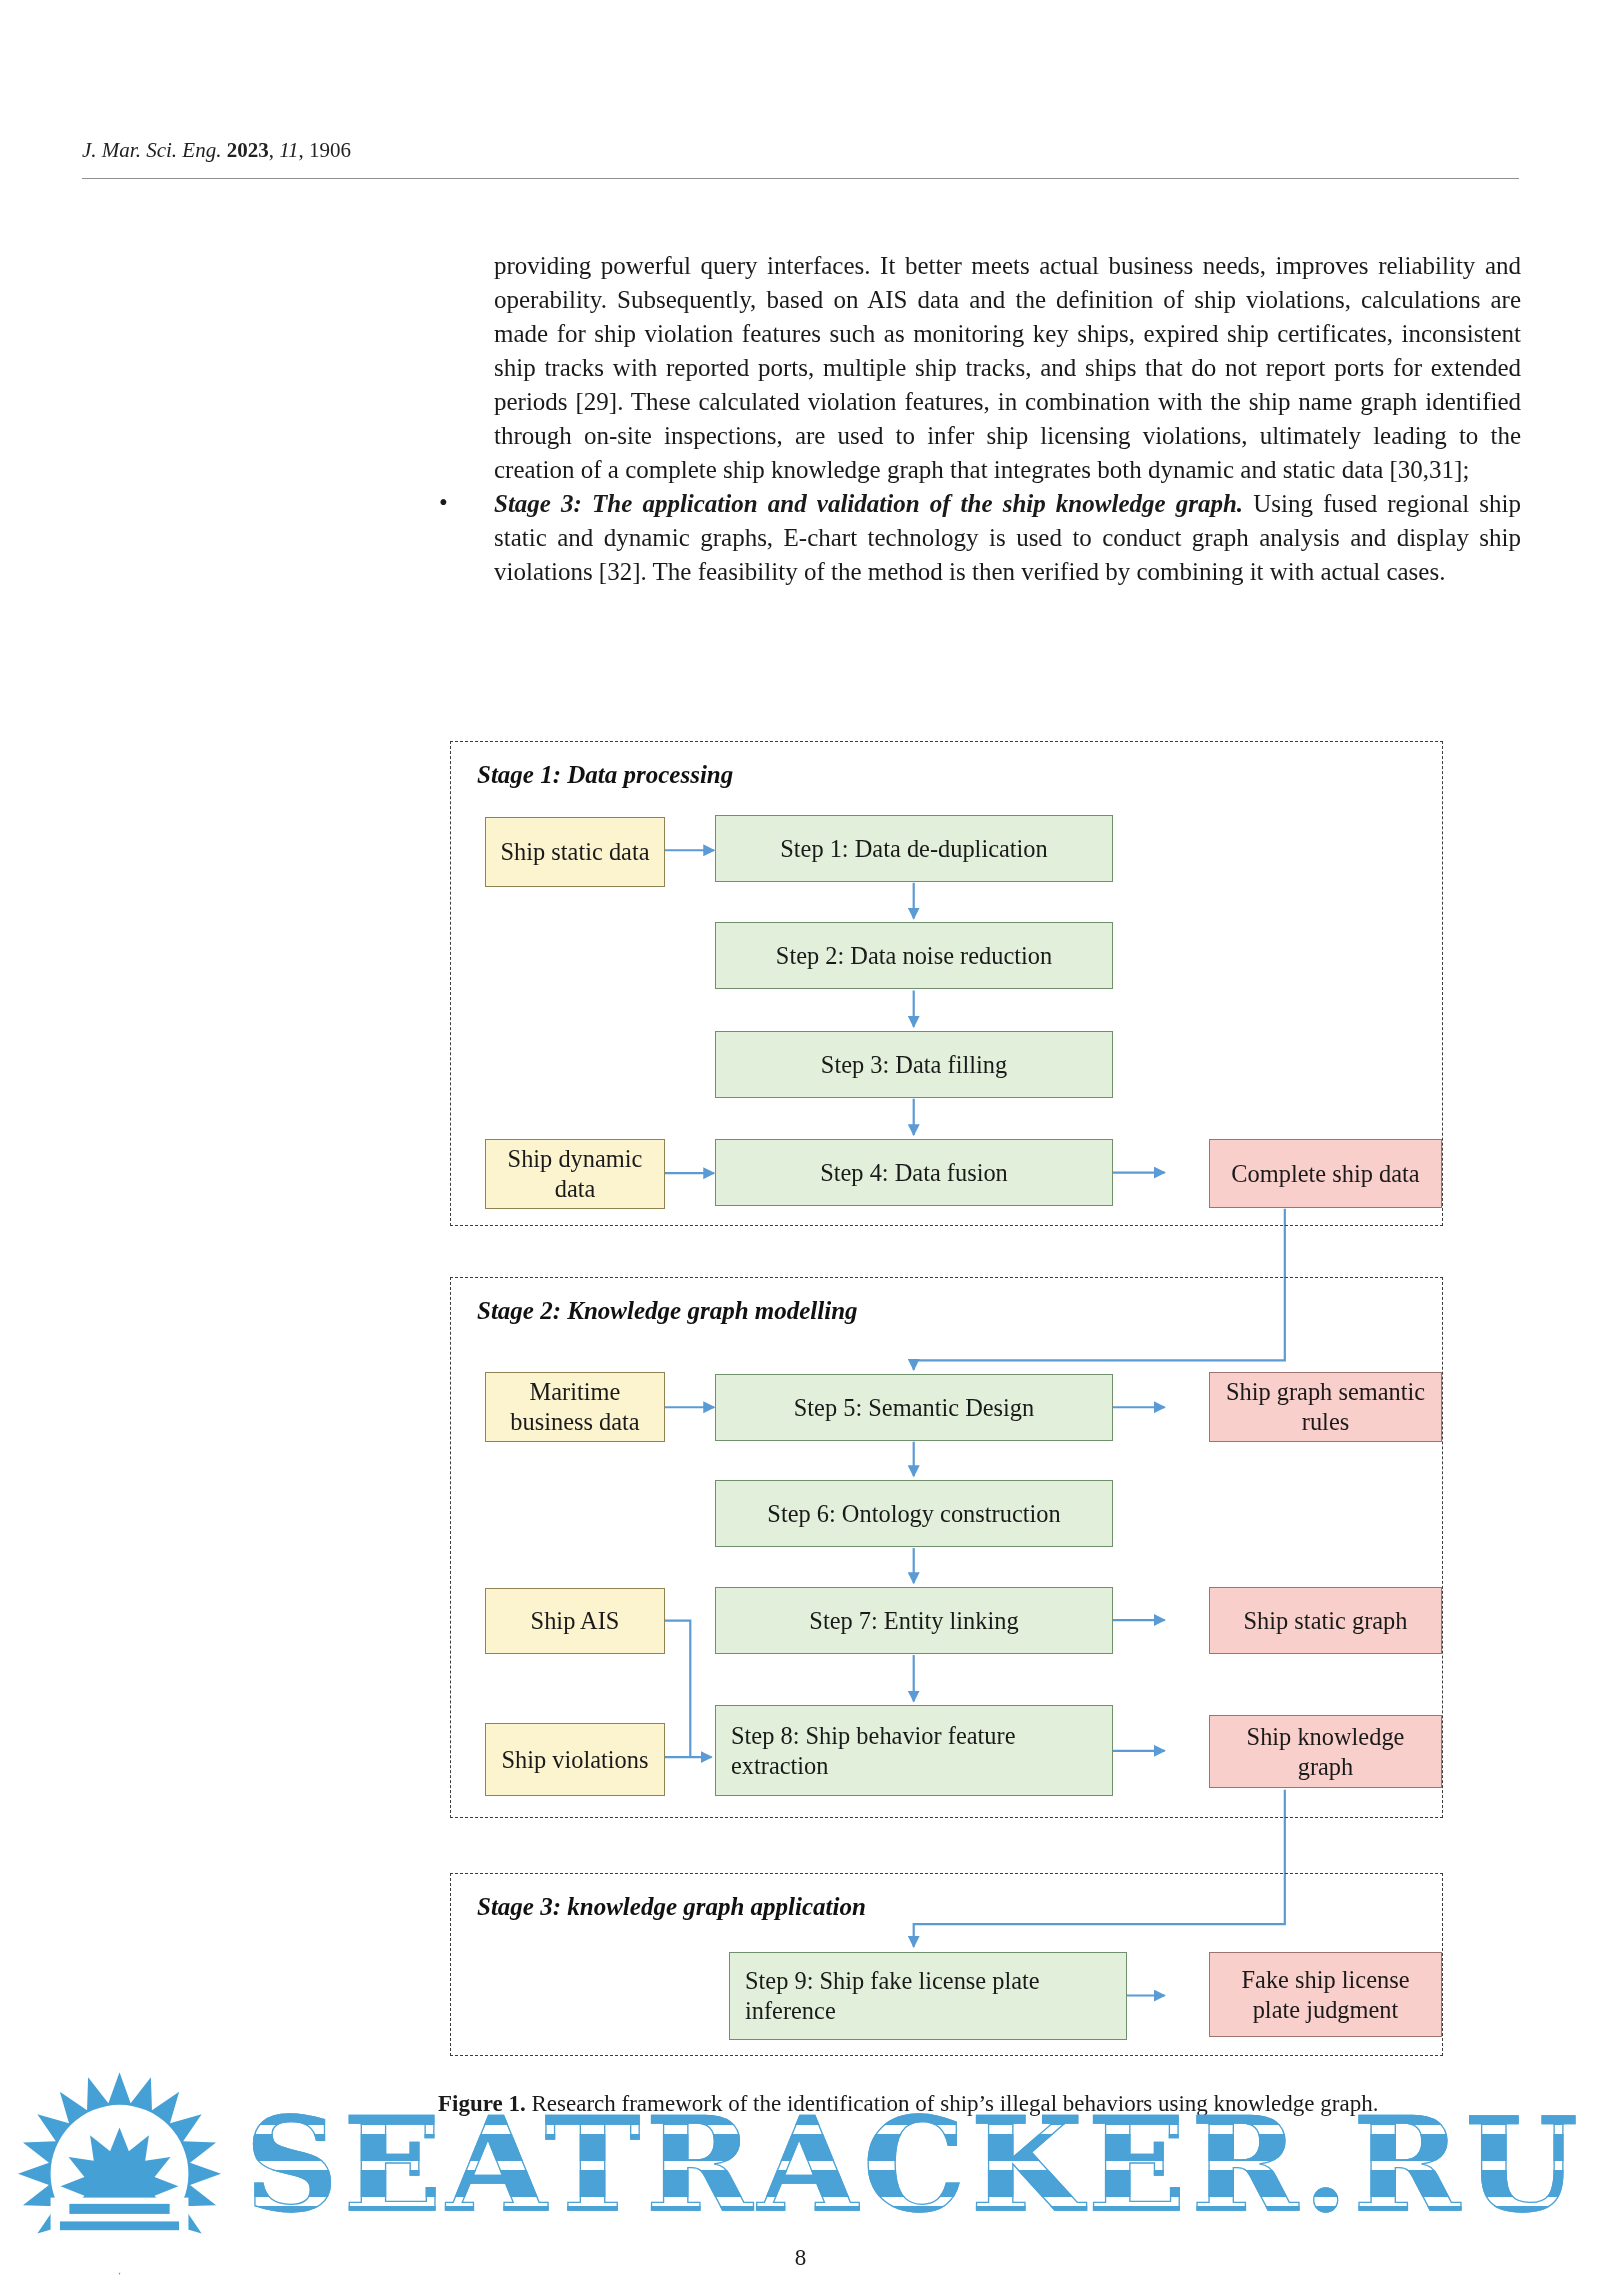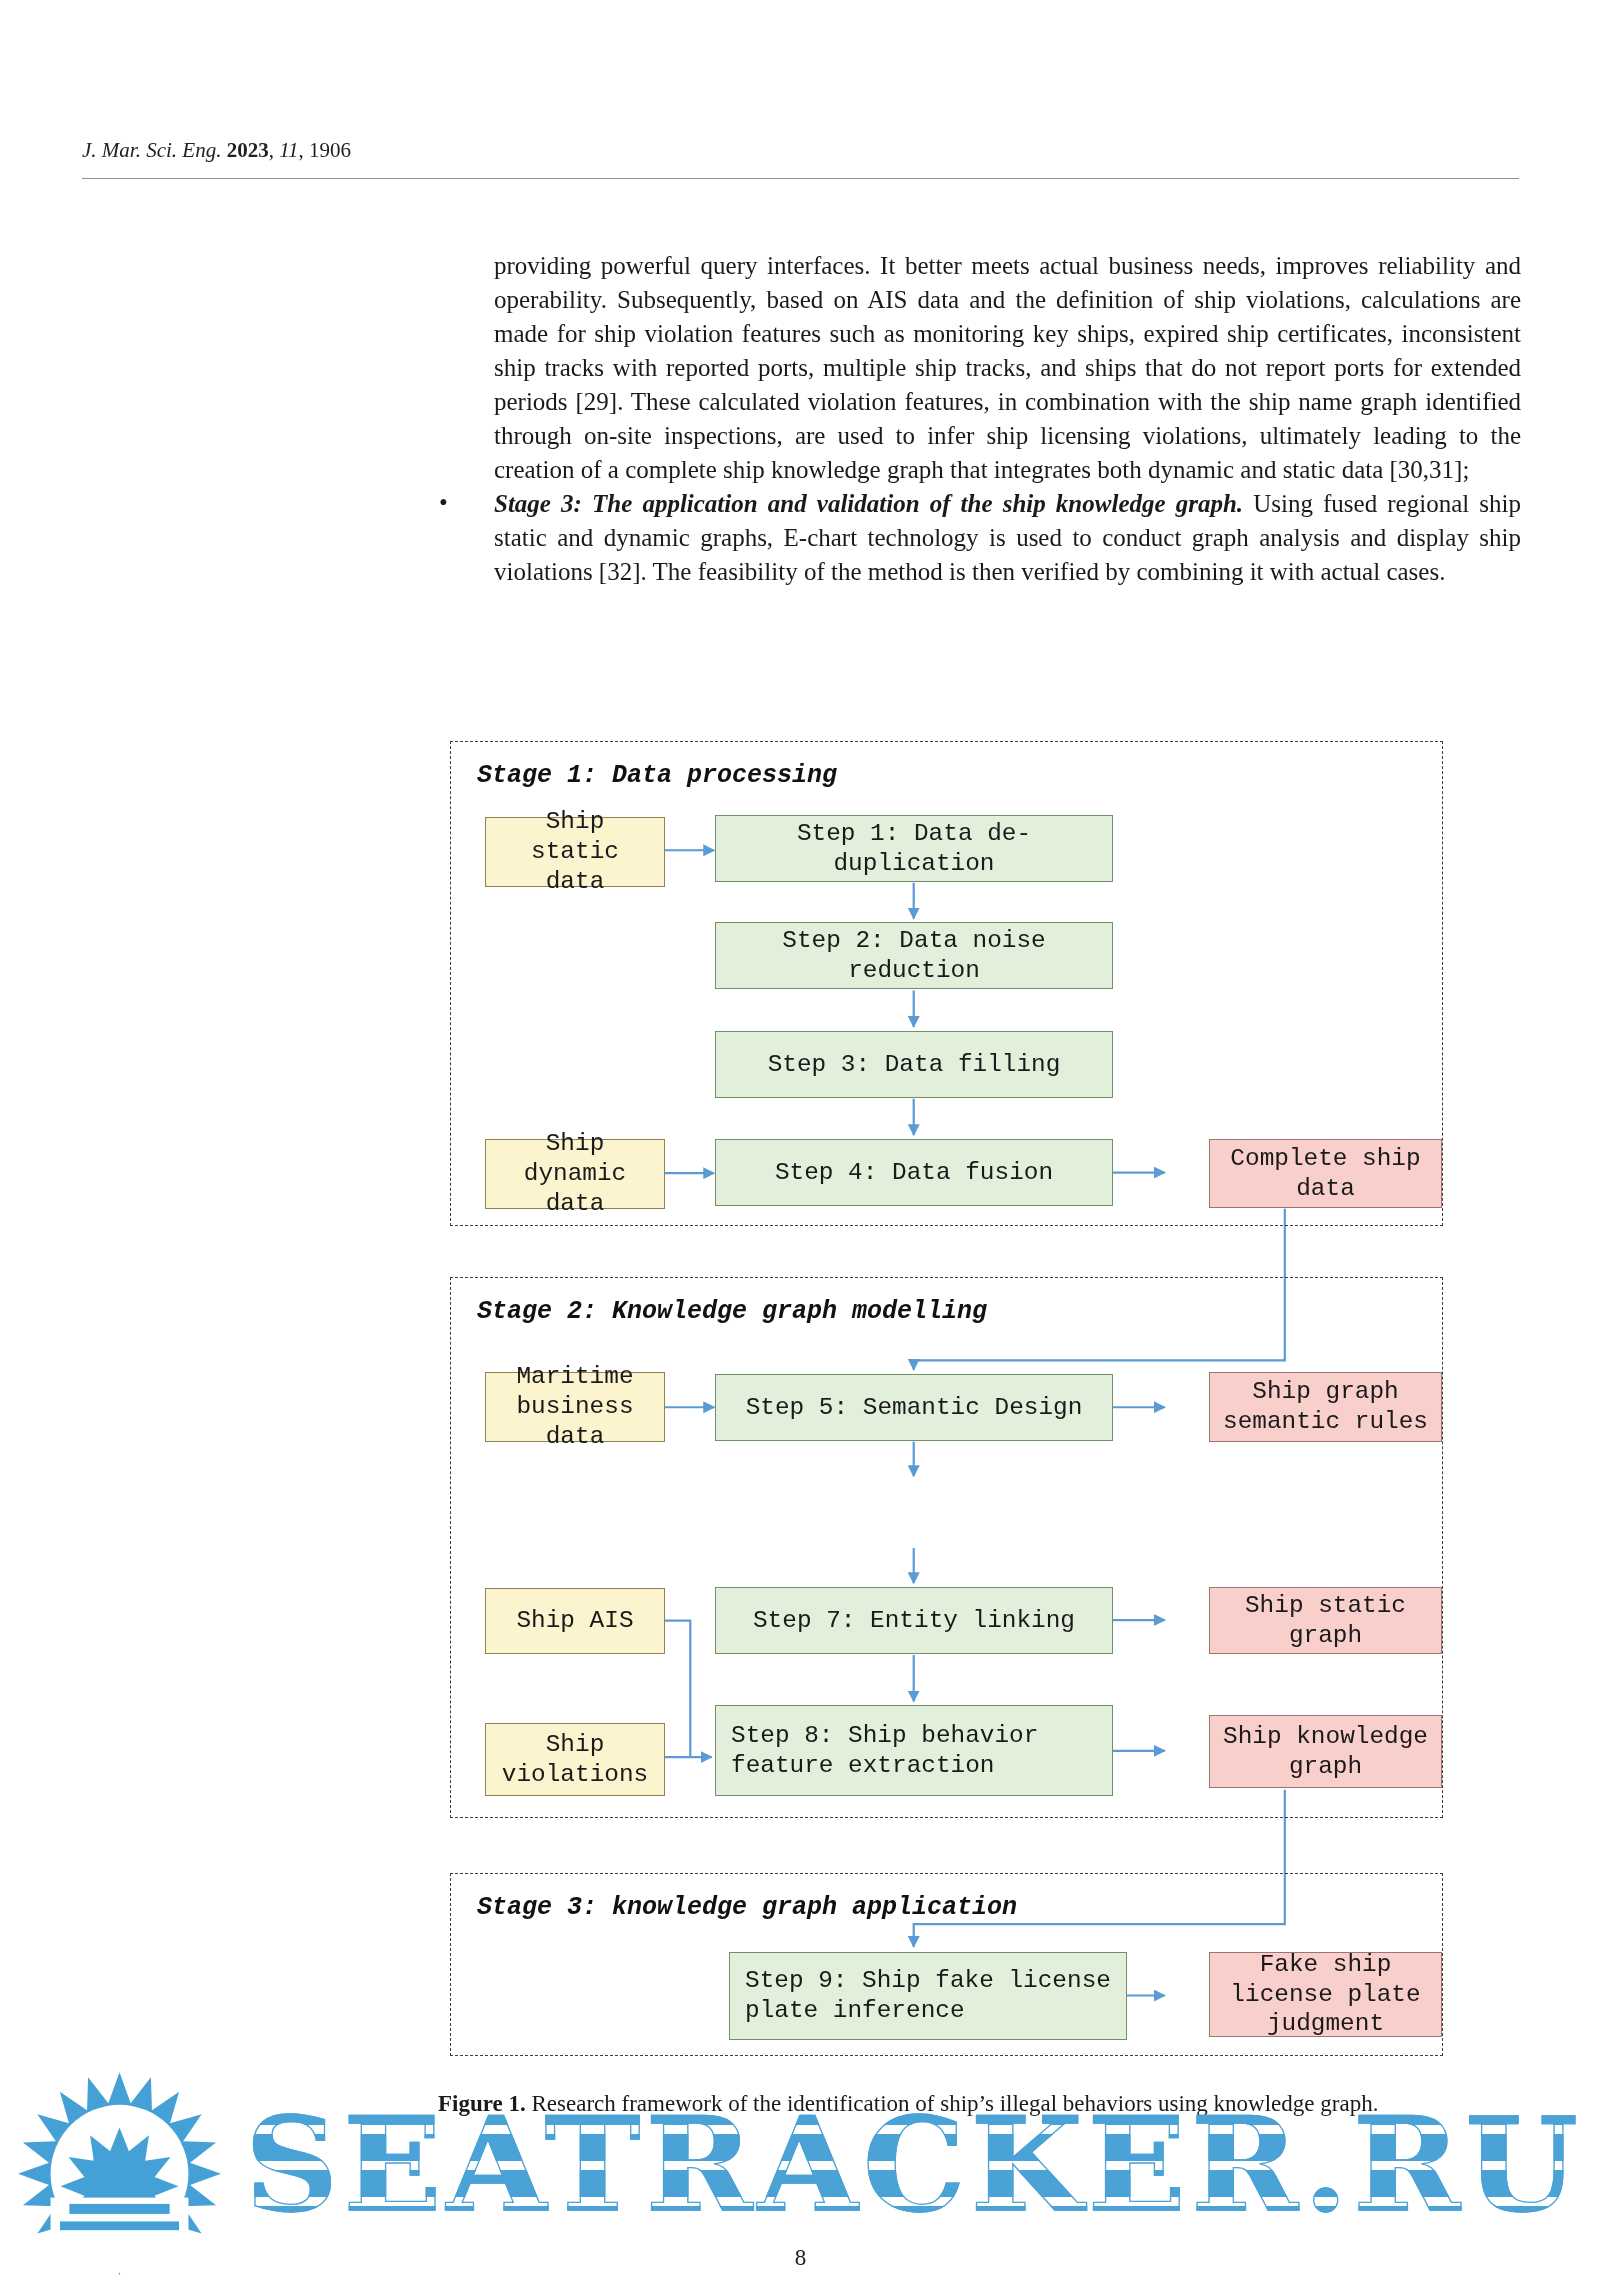--- a/index.html
+++ b/index.html
@@ -14,21 +14,21 @@
 
   
   .textcol{position:absolute;left:494px;top:249px;width:1027px;font-size:25px;line-height:34px;
            text-align:justify;}
   .textcol p{margin:0;}
   .bullet{position:relative;margin:0;}
   .bullet-marker{position:absolute;left:-55px;top:-1.3px;font-size:25px;}
   .lead{font-weight:bold;font-style:italic;}
 
   
-  .figure{position:absolute;left:438px;top:737px;width:1014px;height:1333px;font-family:Liberation Mono, monospace;}
+  .figure{position:absolute;left:438px;top:737px;width:1014px;height:1333px;}
   .arrows{position:absolute;left:0;top:0;}
   .arrow{fill:none;stroke:#5B9BD5;stroke-width:3.5;marker-end:url(#ah);}
   .line{fill:none;stroke:#5B9BD5;stroke-width:3.5;}
 
   .stage{position:absolute;border:1.3px dashed #3c3c3c;box-sizing:border-box;}
   .stage1{left:12px;top:4.4px;width:993px;height:485px;}
   .stage2{left:12px;top:540px;width:993px;height:541px;}
   .stage3{left:12px;top:1136px;width:993px;height:183px;}
   .stage-label{position:absolute;font-weight:bold;font-style:italic;font-size:25px;color:#111;}
   .sl1{left:39px;top:24px;} .sl2{left:39px;top:560px;} .sl3{left:39px;top:1156px;}
@@ -132,20 +132,21 @@
     <div class="node green  p-step1">Step 1: Data de-duplication</div>
     <div class="node green  p-step2">Step 2: Data noise reduction</div>
     <div class="node green  p-step3">Step 3: Data filling</div>
     <div class="node yellow p-ship-dynamic">Ship dynamic data</div>
     <div class="node green  p-step4">Step 4: Data fusion</div>
     <div class="node pink   p-complete">Complete ship data</div>
 
     <div class="node yellow p-maritime">Maritime business data</div>
     <div class="node green  p-step5">Step 5: Semantic Design</div>
     <div class="node pink   p-semrules">Ship graph semantic rules</div>
+    <div class="node green  p-step6">Step 6: Ontology construction</div>
     <div class="node yellow p-ais">Ship AIS</div>
     <div class="node green  p-step7">Step 7: Entity linking</div>
     <div class="node pink   p-staticgraph">Ship static graph</div>
     <div class="node yellow p-violations">Ship violations</div>
     <div class="node green left-text p-step8">Step 8: Ship behavior feature extraction</div>
     <div class="node pink   p-kgraph">Ship knowledge graph</div>
 
     <div class="node green left-text p-step9">Step 9: Ship fake license plate inference</div>
     <div class="node pink   p-fake">Fake ship license plate judgment</div>
   </div>

